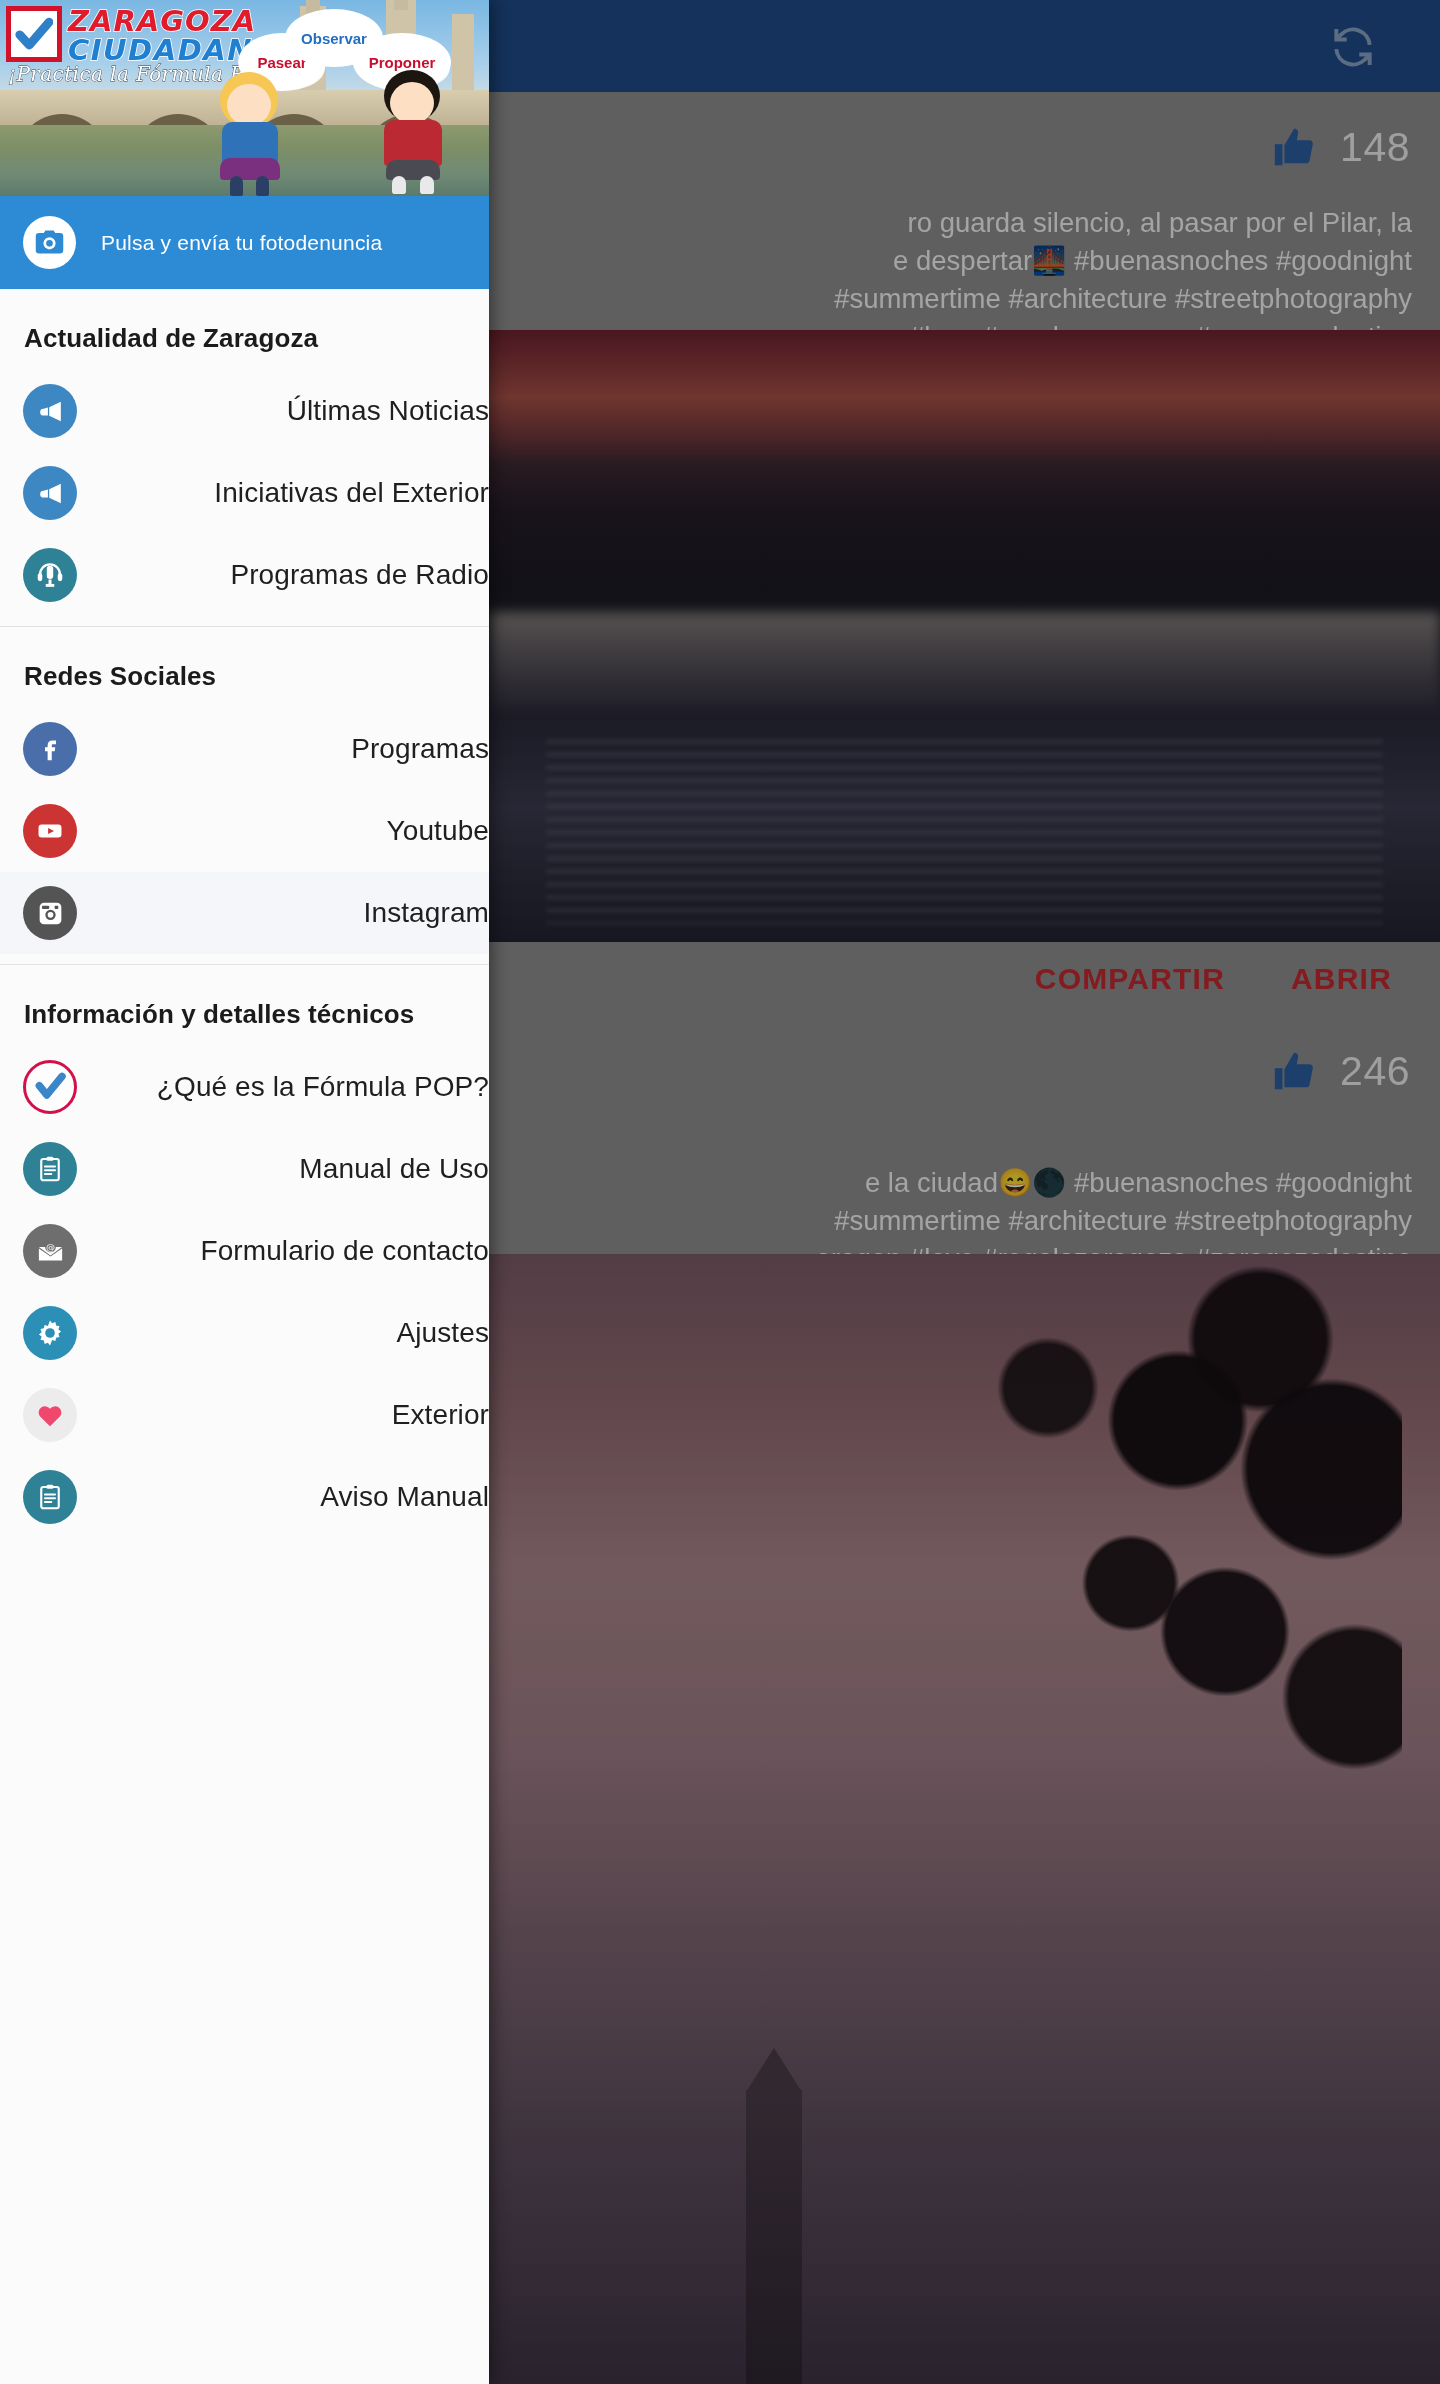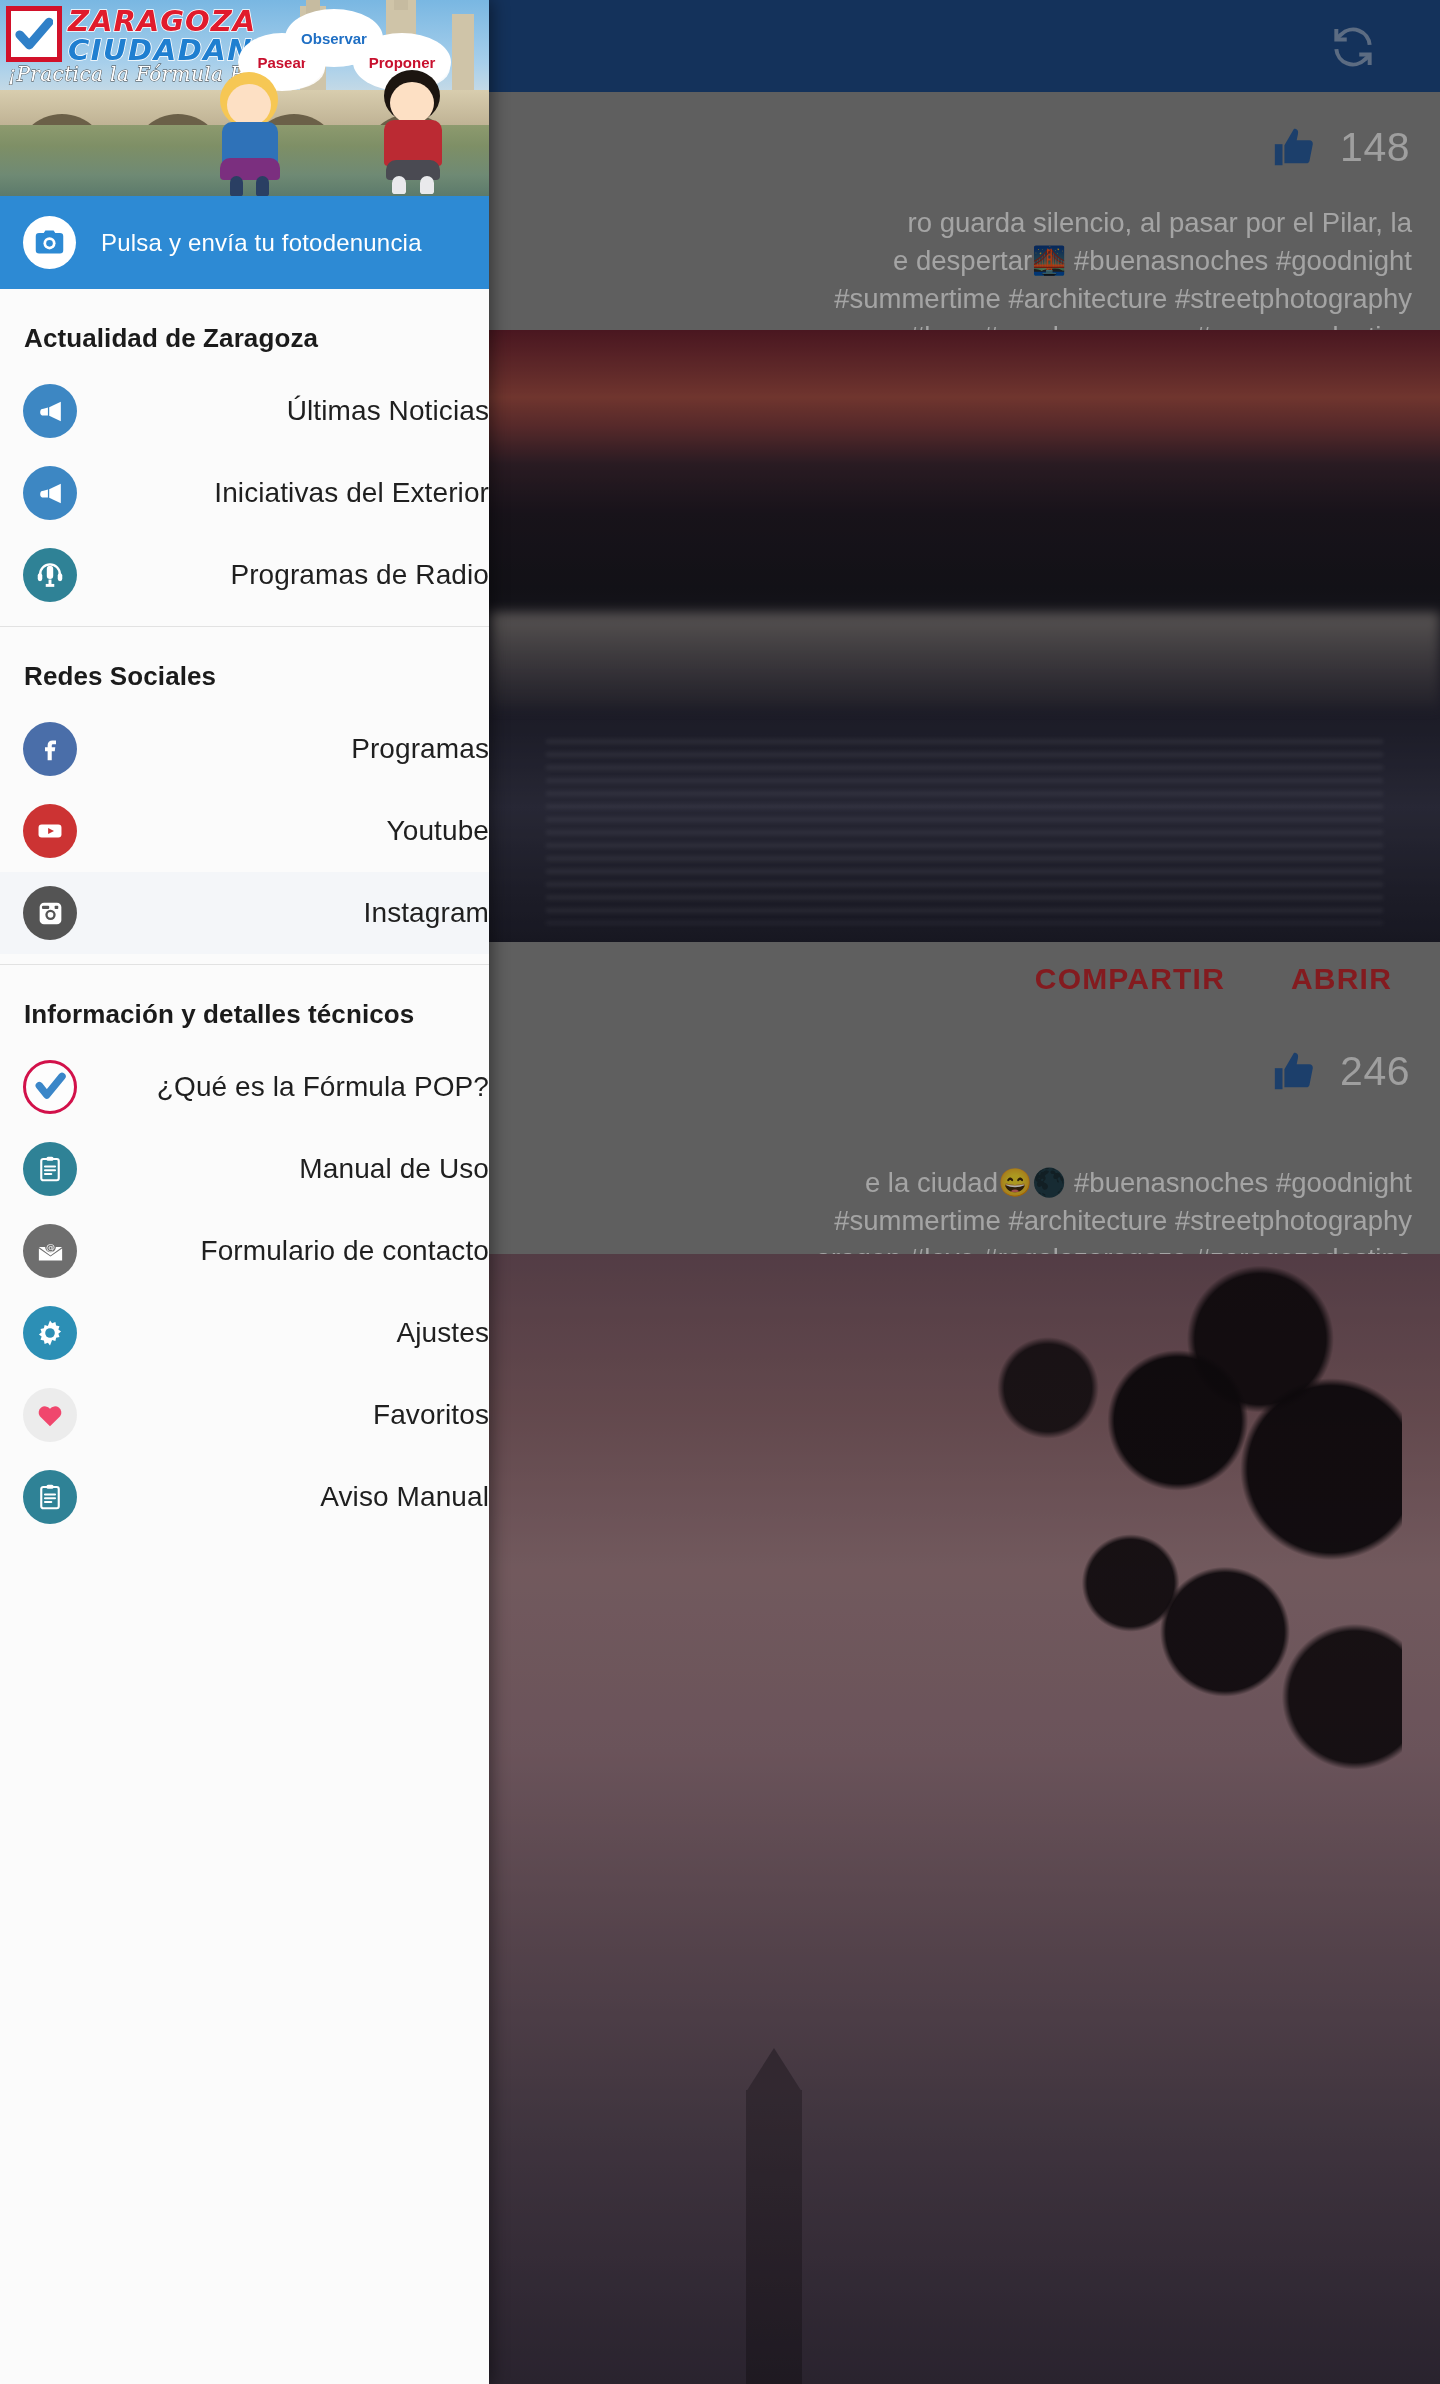--- a/index.html
+++ b/index.html
@@ -165,21 +165,21 @@
 
   
   .cta {
     display:flex; align-items:center; height:93px;
     background:#2d8ad4; padding-left:23px; gap:25px;
   }
   .cta-circle {
     width:53px; height:53px; border-radius:50%; background:#fff;
     display:flex; align-items:center; justify-content:center; flex:0 0 auto;
   }
-  .cta-label { font-size:24px; color:#fff; letter-spacing:.2px; }
+  .cta-label { font-size:21px; color:#fff; letter-spacing:.2px; }
 
   
   .section { padding-top:8px; padding-bottom:10px; }
   .section + .section { border-top:1.5px solid #e2e2e2; }
   .section-title {
     font-size:26px; font-weight:bold; color:#1b1b1b;
     padding:26px 0 16px 24px; letter-spacing:.1px;
   }
   .menu-item {
     display:flex; align-items:center; gap:28px;
@@ -448,21 +448,21 @@
       </span>
       <span class="menu-label">Ajustes</span>
     </div>
 
     <div class="menu-item">
       <span class="menu-ico" style="background:#ececec;">
         <svg width="32" height="32" viewBox="0 0 24 24" fill="#f0476d">
           <path d="M12 20.4 4.4 13A4.6 4.6 0 0 1 12 7.4 4.6 4.6 0 0 1 19.6 13z"></path>
         </svg>
       </span>
-      <span class="menu-label">Favoritos</span>
+      <span class="menu-label">Exterior</span>
     </div>
 
     <div class="menu-item">
       <span class="menu-ico" style="background:#2f8296;">
         <svg width="30" height="30" viewBox="0 0 24 24" fill="none" stroke="#fff" stroke-width="1.7">
           <rect x="5" y="4" width="14" height="17" rx="1.6"></rect>
           <rect x="9.2" y="2.2" width="5.6" height="3.2" rx="1.2" fill="#fff" stroke="none"></rect>
           <path d="M8 10h8M8 13h8M8 16h5" stroke-linecap="round"></path>
         </svg>
       </span>

